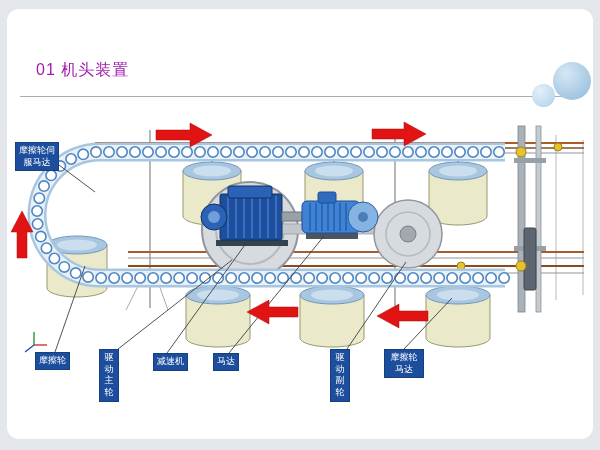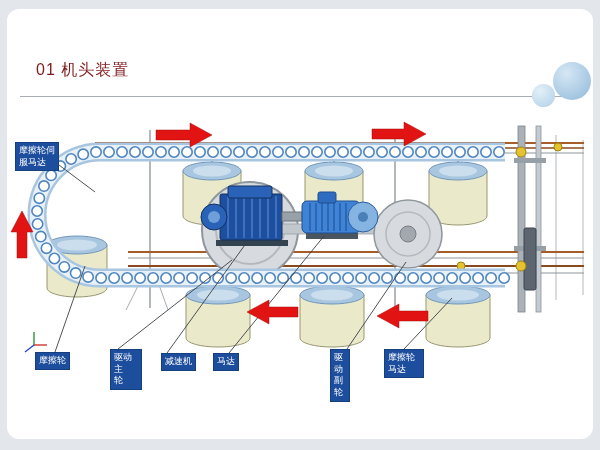--- a/index.html
+++ b/index.html
@@ -1,27 +1,27 @@
 <!DOCTYPE html>
 <html><head>
 <meta charset="utf-8">
 <style>
   *{margin:0;padding:0;box-sizing:border-box}
   html,body{width:600px;height:450px}
   body{background:#e3e6ea;font-family:"Liberation Sans",sans-serif;position:relative;overflow:hidden}
   .slide-bg{position:absolute;left:7px;top:9px;width:586px;height:430px;background:#ffffff;border-radius:12px}
   .stage-svg{position:absolute;left:0;top:0;width:600px;height:450px}
-  .title{position:absolute;left:36px;top:60px;font-size:16px;color:#7f1d1d;letter-spacing:1px}
+  .title{position:absolute;left:36px;top:60px;font-size:16px;color:#a21caf;letter-spacing:1px}
   .rule{position:absolute;left:20px;top:96px;width:560px;height:1px;background:#a8adb3}
   .circle-big{position:absolute;left:553px;top:62px;width:38px;height:38px;border-radius:50%;
     background:radial-gradient(circle at 35% 30%, #d6e7f4, #8fb9da)}
   .circle-small{position:absolute;left:532px;top:84px;width:23px;height:23px;border-radius:50%;
     background:radial-gradient(circle at 35% 30%, #e4f0f8, #aecfe8)}
   .lbl{position:absolute;background:#1d4e9e;color:#fff;font-size:9px;line-height:1.3;
-    padding:2px 3px;text-align:left;white-space:pre-line;border:1px solid #15407f}
+    padding:2px 3px;text-align:center;white-space:pre-line;border:1px solid #15407f}
 </style>
 </head>
 <body>
 
 <div class="slide-bg"></div>
 
 <svg class="stage-svg" viewBox="0 0 600 450" xmlns="http://www.w3.org/2000/svg">
 
   <g stroke="#9aa0a6" stroke-width="1.5">
     <line x1="150" y1="130" x2="150" y2="308"></line>
@@ -267,20 +267,20 @@
 </svg>
 
 <div class="title">01 机头装置</div>
 <div class="rule"></div>
 <div class="circle-big"></div>
 <div class="circle-small"></div>
 
 <div class="lbl" style="left:15px;top:142px;width:44px">摩擦轮伺
 服马达</div>
 <div class="lbl" style="left:35px;top:352px">摩擦轮</div>
-<div class="lbl" style="left:110px;top:349px;width:32px">驱动主
+<div class="lbl" style="left:99px;top:349px;width:20px">驱动主
 轮</div>
-<div class="lbl" style="left:161px;top:353px">减速机</div>
+<div class="lbl" style="left:153px;top:353px">减速机</div>
 <div class="lbl" style="left:213px;top:353px">马达</div>
 <div class="lbl" style="left:330px;top:349px;width:20px">驱动副
 轮</div>
 <div class="lbl" style="left:384px;top:349px;width:40px">摩擦轮
 马达</div>
 
 </body></html>

